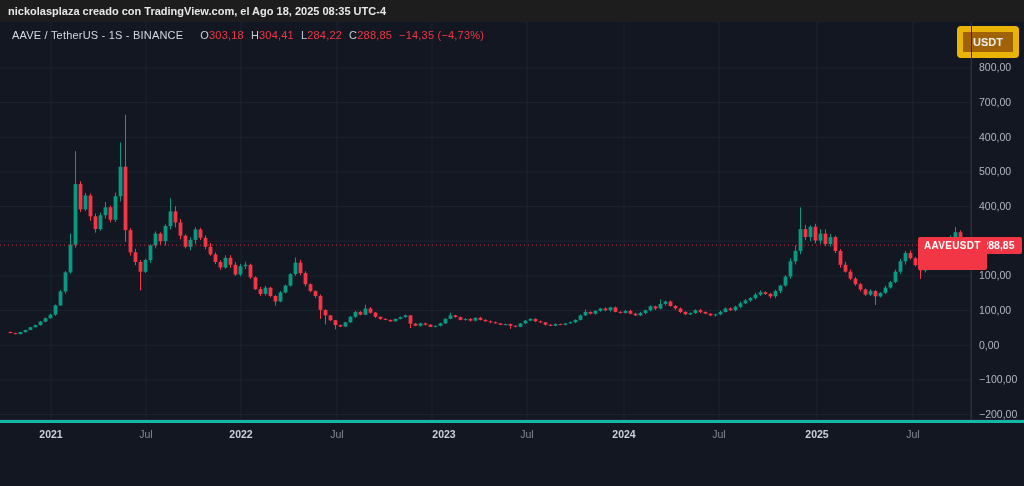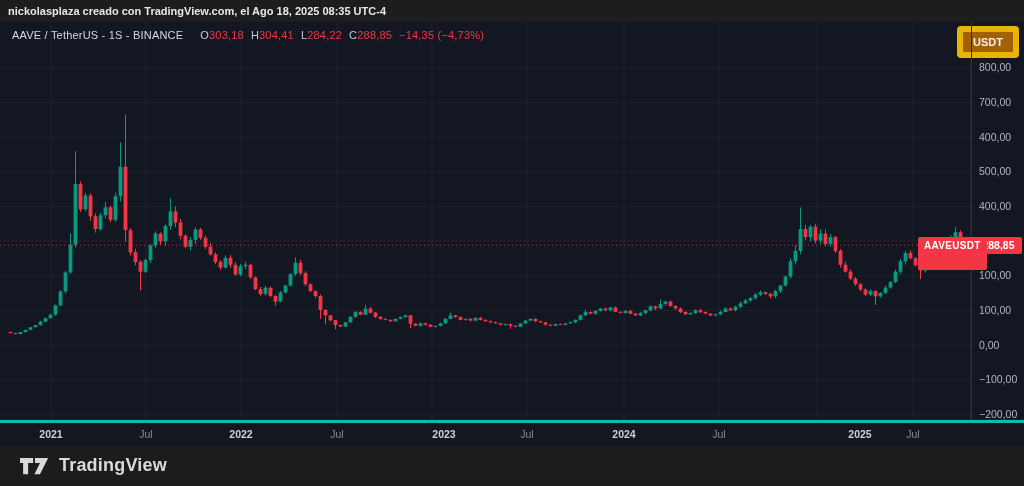--- a/index.html
+++ b/index.html
@@ -484,28 +484,19 @@
 
     <div class="time-axis" id="time-axis">
         <div class="t-tick major" style="left: 51px;">2021</div>
         <div class="t-tick" style="left: 146px;">Jul</div>
         <div class="t-tick major" style="left: 241px;">2022</div>
         <div class="t-tick" style="left: 337px;">Jul</div>
         <div class="t-tick major" style="left: 444px; text-align: right;">2023</div>
         <div class="t-tick" style="left: 527px;">Jul</div>
         <div class="t-tick major" style="left: 624px;">2024</div>
         <div class="t-tick" style="left: 719px;">Jul</div>
-        <div class="t-tick major" style="left: 817px; margin-left: 43px;">2025</div>
+        <div class="t-tick major" style="left: 817px;">2025</div>
         <div class="t-tick" style="left: 913px;">Jul</div>
       </div>
   </div>
 
-  <div class="footer">
-    <div class="tv-logo">
-      <svg width="30" height="22" viewBox="0 0 48 34">
-        <path d="M0 4 H21 V12 H13 V30 H5 V12 H0 Z" fill="#d6d9dd"></path>
-        <path d="M24 4 H45 L32 30 H23 L32 12 H24 Z" fill="#d6d9dd"></path>
-      </svg>
-      <span class="brand">TradingView</span>
-    </div>
-  </div>
 
 </div>
 
 </body></html>

